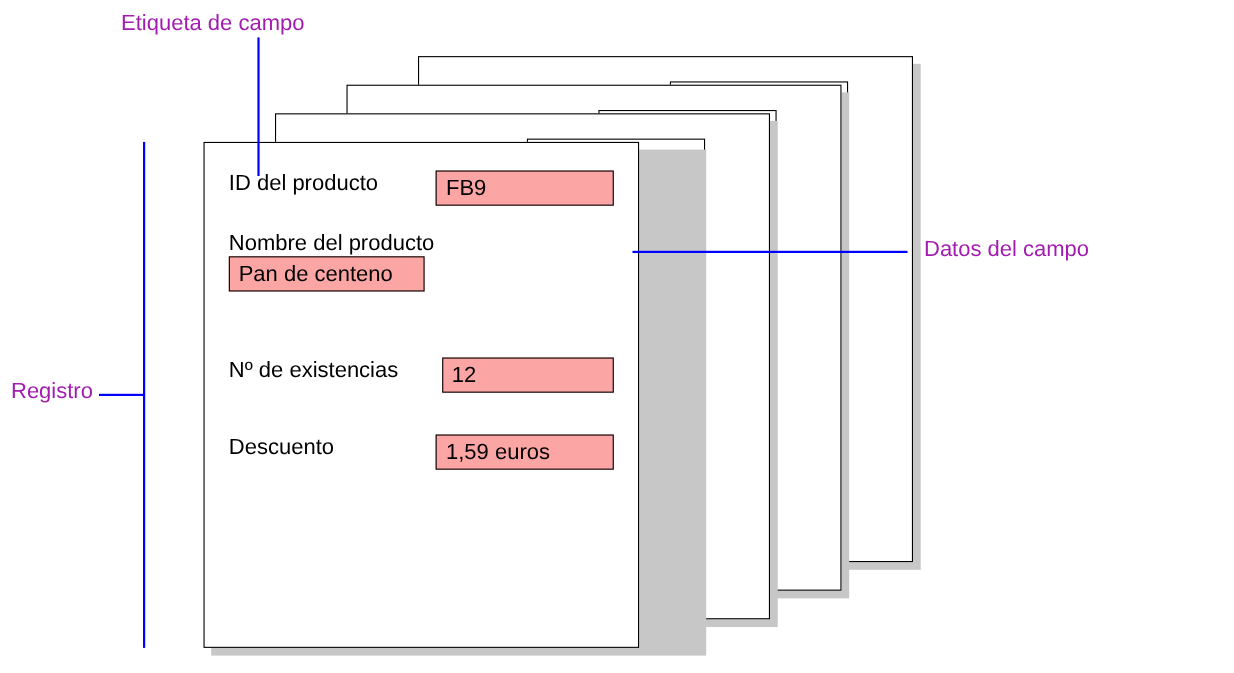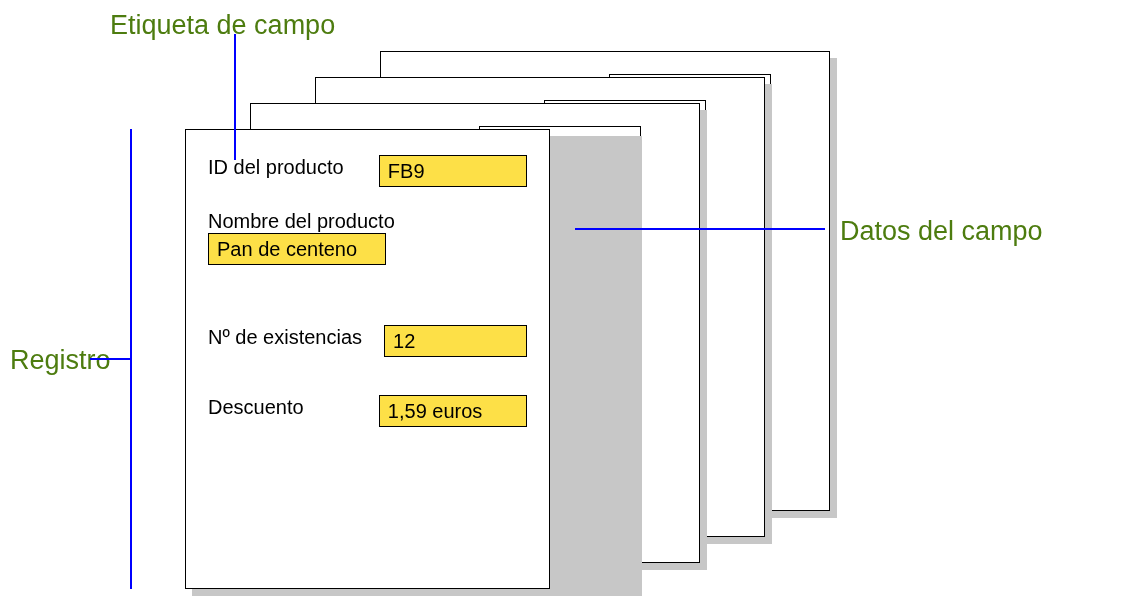--- a/index.html
+++ b/index.html
@@ -35,21 +35,21 @@
   }
   .row .label {
     width: 210px;
     font-size: 20px;
     line-height: 1.2;
   }
   .row .box {
     border: 1px solid #000;
     padding: 3px 8px;
     font-size: 20px;
-    background: #fde047;
+    background: #fca5a5;
     height: 24px;
     line-height: 24px;
     width: 160px;
     box-sizing: content-box;
   }
   
   .bgrow {
     display: flex;
     align-items: center;
     margin-bottom: 14px;
@@ -58,22 +58,22 @@
   .bgrow .box {
     border: 1px solid #000;
     background: #fff;
     height: 24px;
     width: 160px;
     margin-left: 210px;
   }
   
   .anno {
     position: absolute;
-    font-size: 27px;
-    color: #4d7c0f;
+    font-size: 20px;
+    color: #a21caf;
   }
   
   .vline, .hline {
     position: absolute;
     background: #0000ff;
   }
   .vline { width: 2px; }
   .hline { height: 2px; }
 </style>
 </head>
@@ -160,21 +160,21 @@
     <div class="bgrow">
         <div class="box">&nbsp;<span>s</span></div>
       </div>
     <div class="bgrow">
         <div class="box">&nbsp;<span>s</span></div>
       </div>
   </div>
 
   <div class="shadow" style="left:192px; top:136px; width:450px; height:460px;"></div>
 
-  <div class="card" style="left:185px; top:129px; width:365px; height:460px; padding:25px 22px; box-sizing:border-box;">
+  <div class="card" style="left:185px; top:129px; width:396px; height:460px; padding:25px 22px; box-sizing:border-box;">
     <div class="row" style="margin-bottom:22px;">
       <div class="label">ID del producto</div>
       <div class="box">FB9</div>
     </div>
     <div class="row" style="margin-bottom:22px;flex-direction:column;">
       <div class="label">Nombre del producto</div>
       <div class="box">Pan de centeno</div>
     </div>
     <div class="row" style="margin-bottom:38px;">
     </div>

